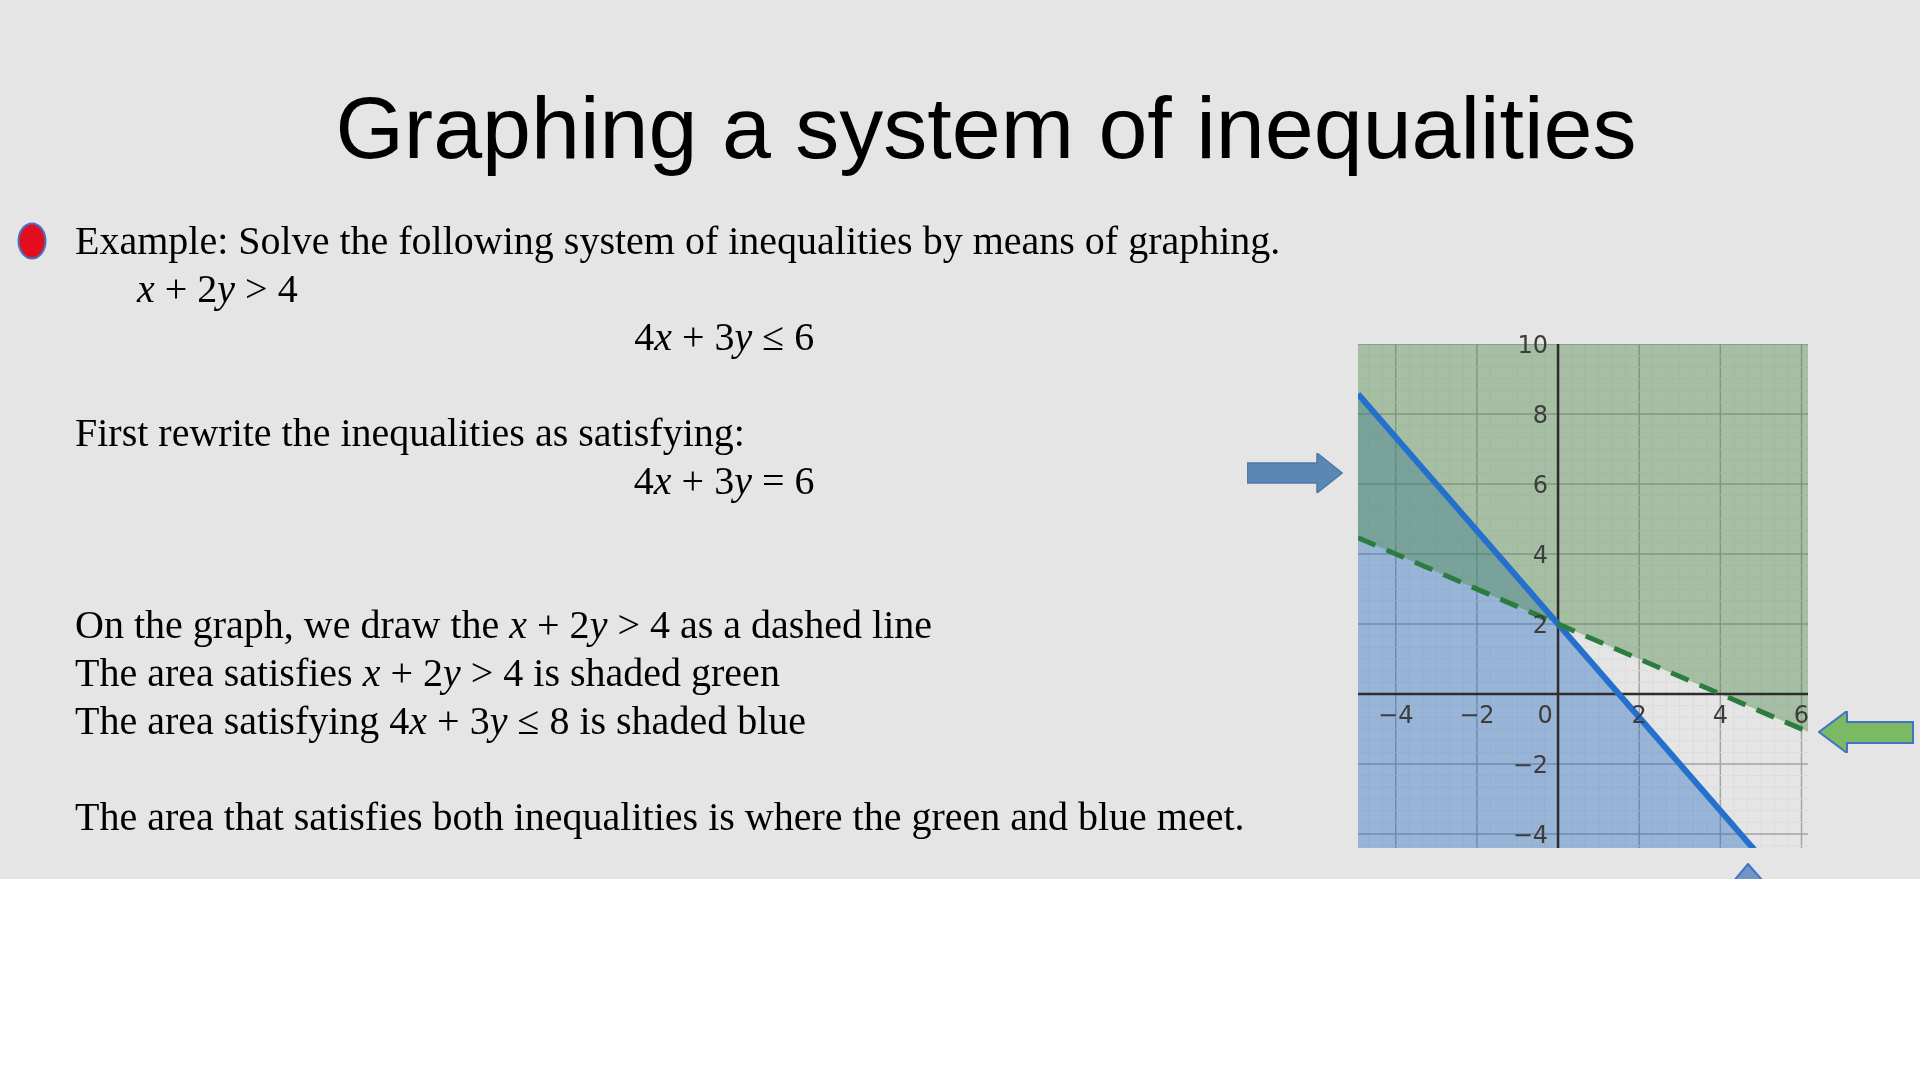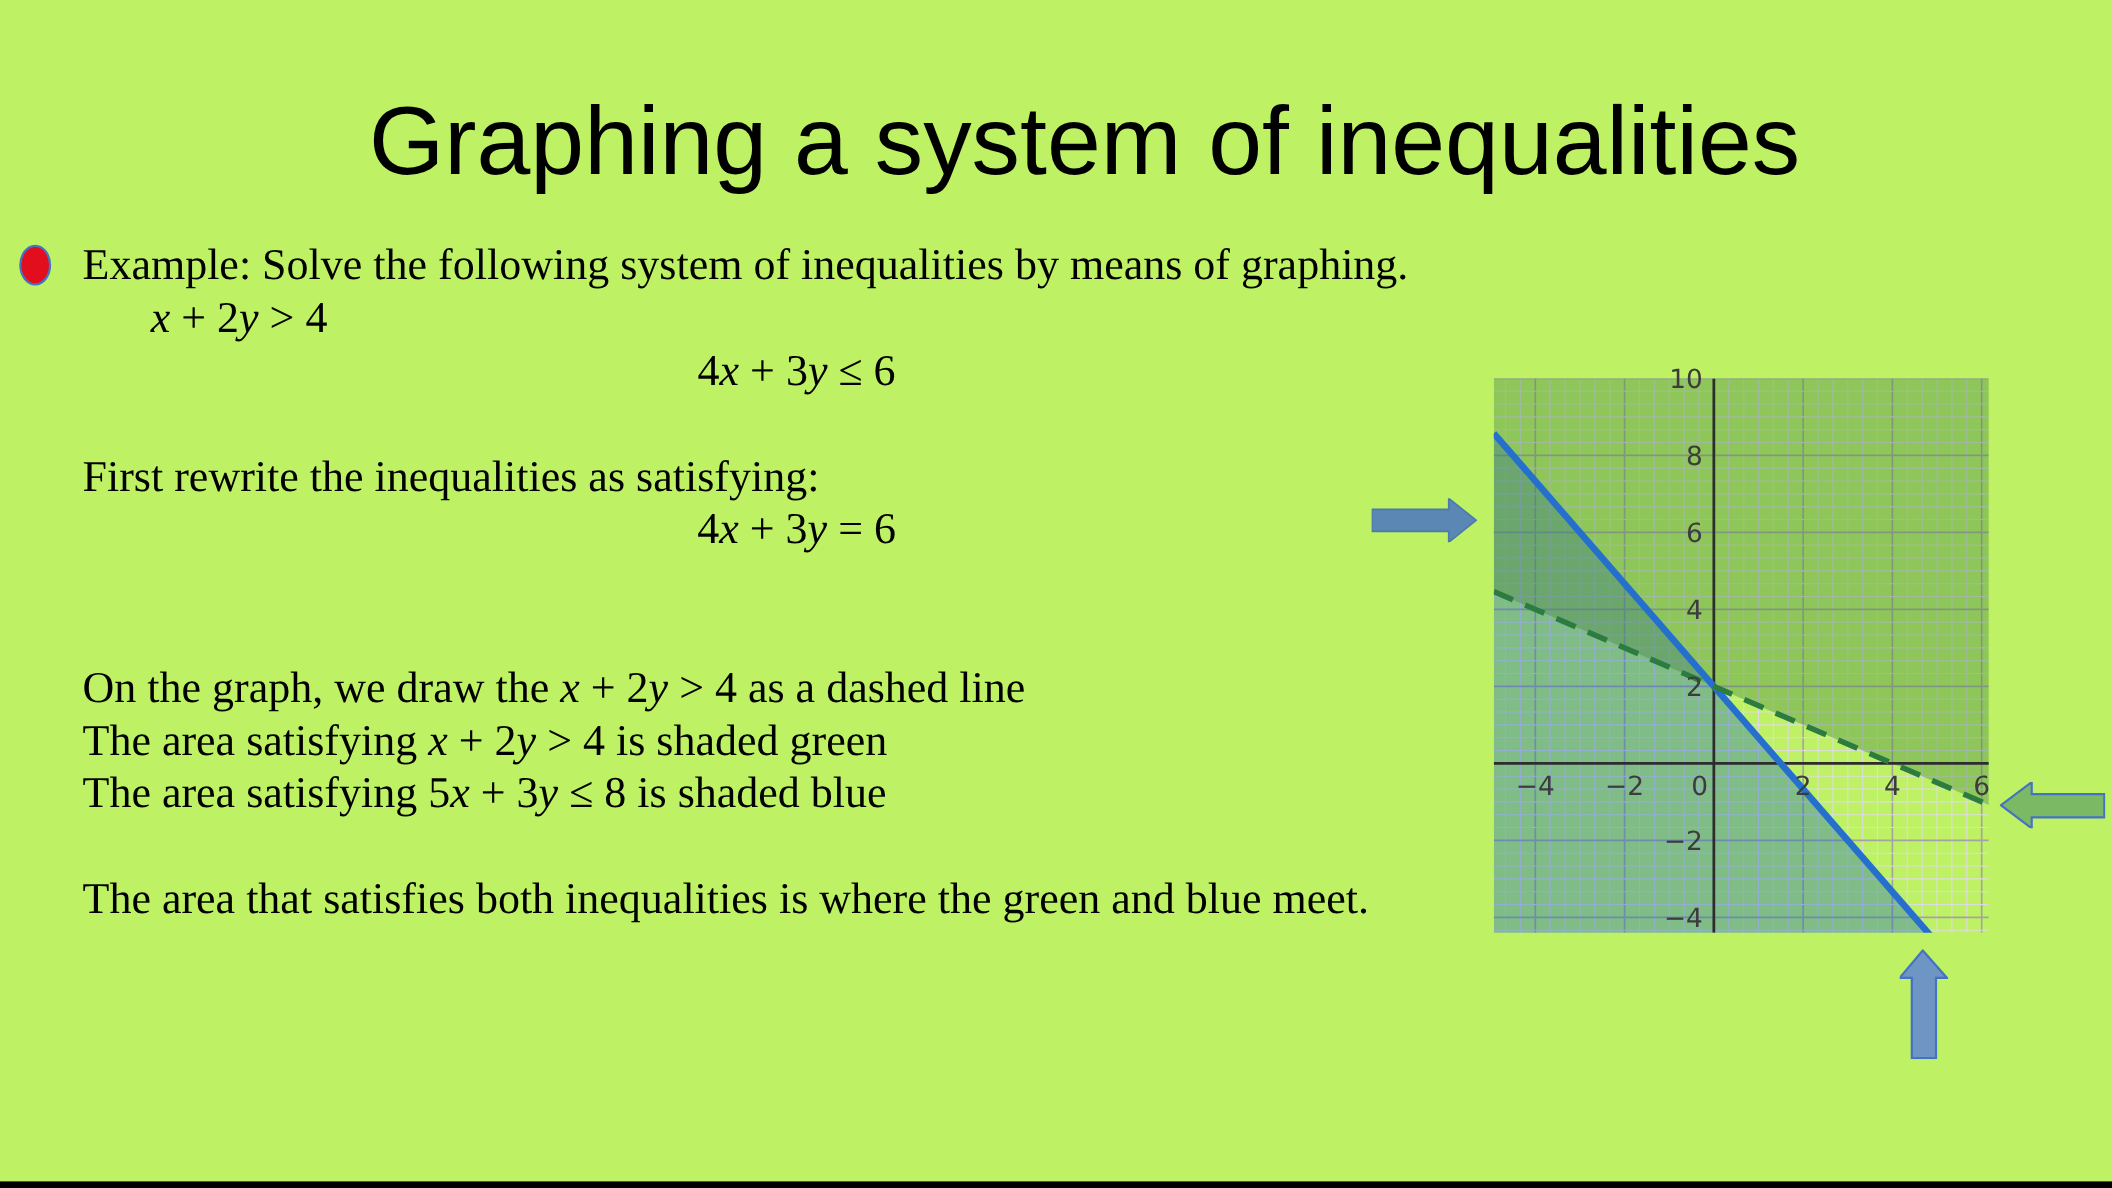--- a/index.html
+++ b/index.html
@@ -1,16 +1,16 @@
 <!DOCTYPE html>
 <html><head>
 <meta charset="utf-8">
 <style>
   html,body{margin:0;padding:0;background:#fff;}
-  .slide{position:relative;width:1920px;height:1080px;background:#bef264;overflow:hidden;
+  .slide{position:relative;width:1920px;height:879px;background:#e5e5e5;overflow:hidden;
          font-family:"Liberation Serif", serif;color:#000;}
   .title{position:absolute;top:80px;left:0;width:1920px;padding-left:26px;text-align:center;
          font-family:"Liberation Sans", sans-serif;font-size:88px;line-height:1.1;font-weight:400;
          white-space:nowrap;}
   .bullet{position:absolute;left:17px;top:222px;}
   .body{position:absolute;left:75px;top:217px;}
   .line{height:48px;line-height:48px;font-size:40px;white-space:pre;}
   .blank{height:48px;}
   .ind1{margin-left:62px;}
   .ind2{margin-left:93px;text-align:center;}
@@ -37,22 +37,22 @@
   <div class="body">
     <div class="line"><span>Example: Solve the following system of inequalities by means of graphing.</span></div>
     <div class="line ind1"><span class="v">x</span><span> + 2</span><span class="v">y</span><span> &gt; 4</span></div>
     <div class="line ind2"><span>4</span><span class="v">x</span><span> + 3</span><span class="v">y</span><span> ≤ 6</span></div>
     <div class="blank"></div>
     <div class="line"><span>First rewrite the inequalities as satisfying:</span></div>
     <div class="line ind2"><span>4</span><span class="v">x</span><span> + 3</span><span class="v">y</span><span> = 6</span></div>
     <div class="blank"></div>
     <div class="blank"></div>
     <div class="line"><span>On the graph, we draw the </span><span class="v">x</span><span> + 2</span><span class="v">y</span><span> &gt; 4 as a dashed line</span></div>
-    <div class="line"><span>The area satisfying </span><span class="v">x</span><span> + 2</span><span class="v">y</span><span> &gt; 4 is shaded green</span></div>
-    <div class="line"><span>The area satisfying 5</span><span class="v">x</span><span> + 3</span><span class="v">y</span><span> ≤ 8 is shaded blue</span></div>
+    <div class="line"><span>The area satisfies </span><span class="v">x</span><span> + 2</span><span class="v">y</span><span> &gt; 4 is shaded green</span></div>
+    <div class="line"><span>The area satisfying 4</span><span class="v">x</span><span> + 3</span><span class="v">y</span><span> ≤ 8 is shaded blue</span></div>
     <div class="blank"></div>
     <div class="line"><span>The area that satisfies both inequalities is where the green and blue meet.</span></div>
   </div>
 
   <div class="graph">
     <svg id="graph-svg" width="450" height="504">
         <clipPath id="plotclip">
           <rect x="0" y="0" width="450" height="504"></rect>
         </clipPath>
         <g clip-path="url(#plotclip)">

